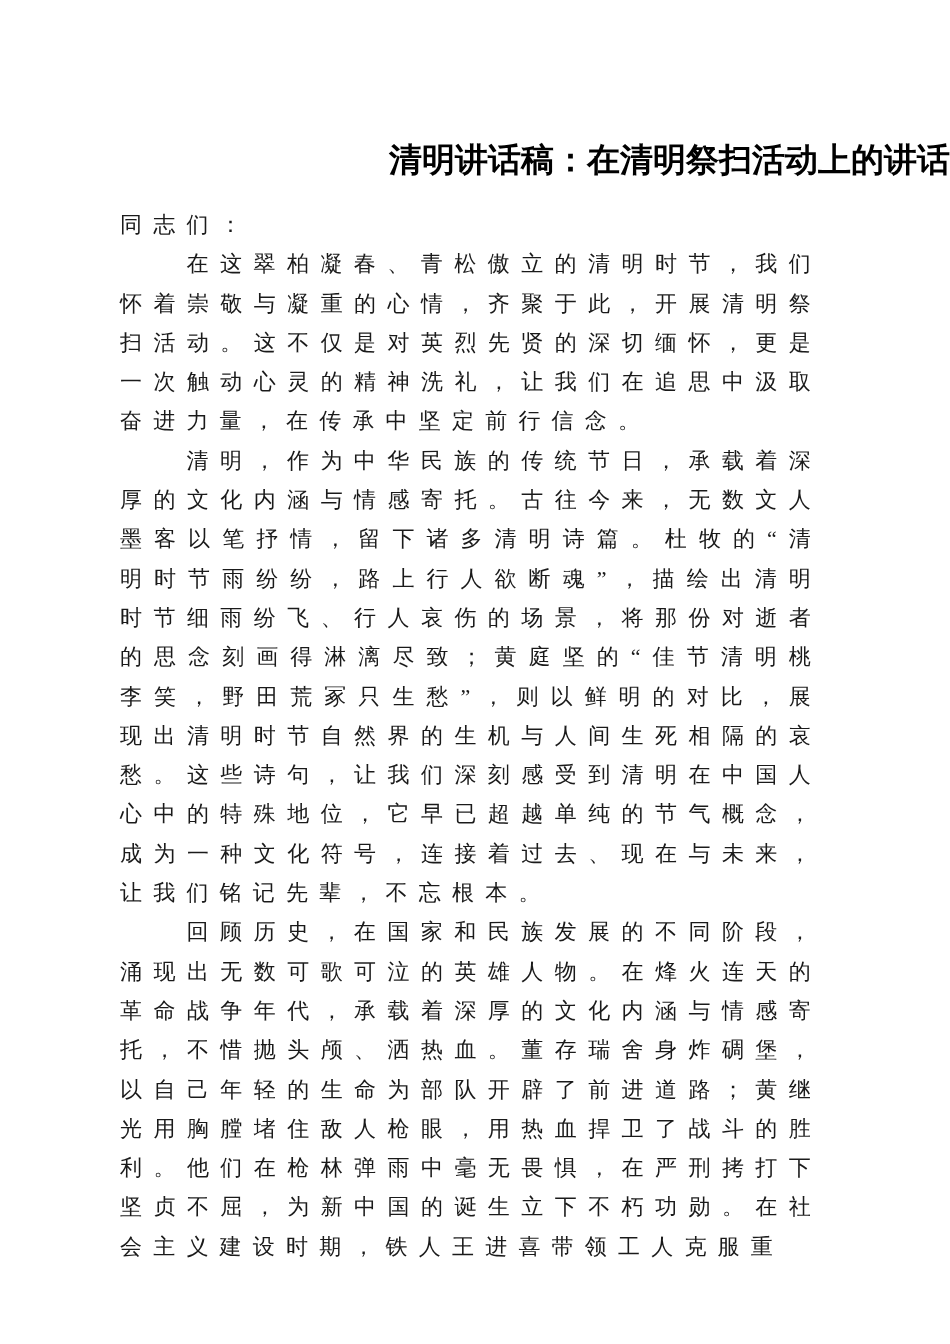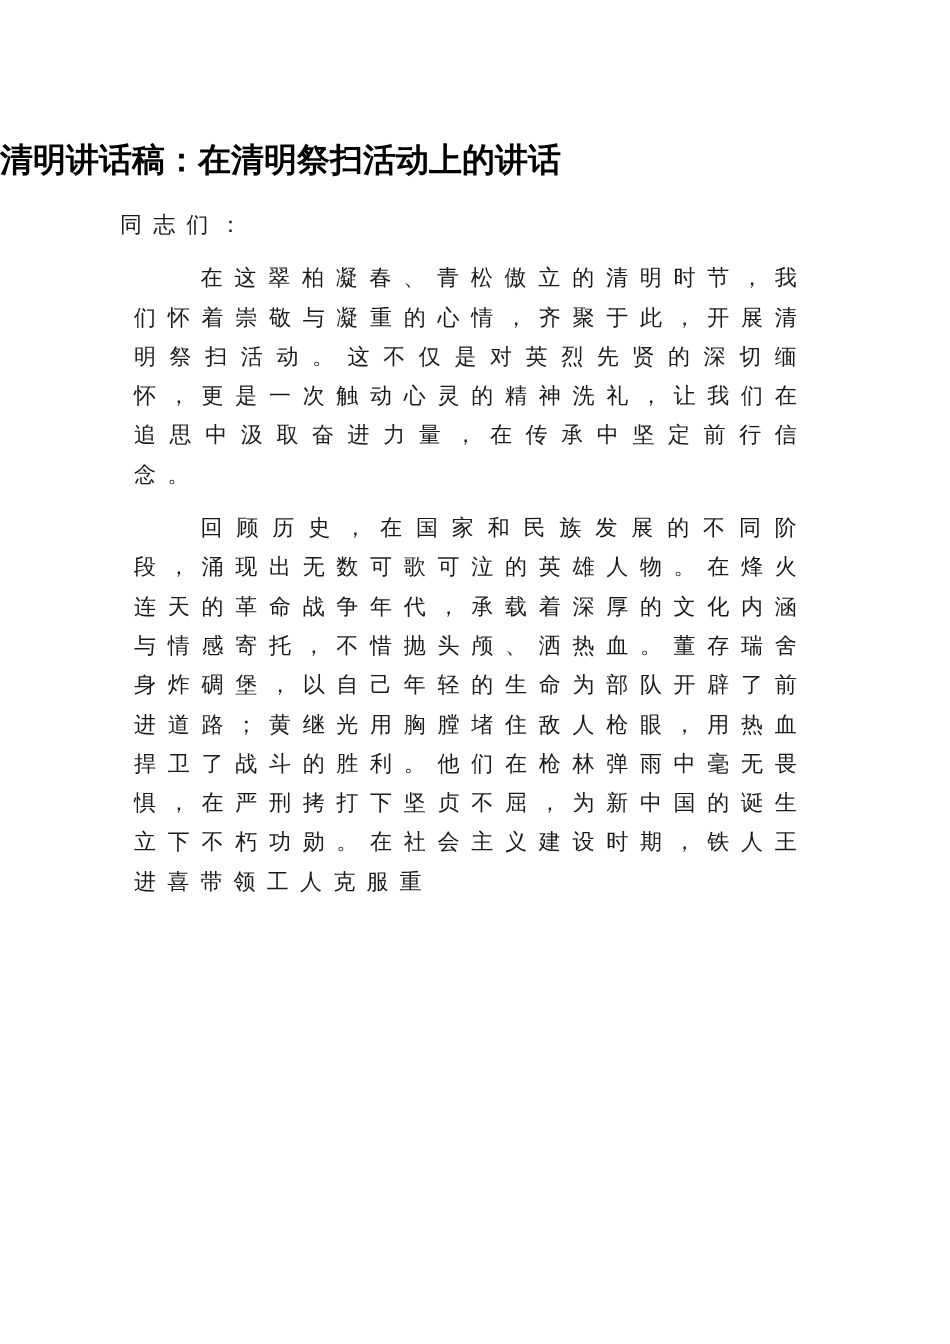--- a/index.html
+++ b/index.html
@@ -18,21 +18,21 @@
       position: absolute;
       left: 0; top: 0;
       width: 950px; height: 1344px;
       background: #ffffff;
     }
     .title {
       position: absolute;
       left: 0;
       top: 138px;
       width: 950px;
-      text-align: left;
+      text-align: right;
       font-family: "DejaVu Serif", "Liberation Serif", serif;
       font-weight: bold;
       font-size: 33px;
       line-height: 44px;
       letter-spacing: 0px;
       color: #000000;
       margin: 0;
     }
     .body {
       position: absolute;
@@ -45,28 +45,29 @@
       letter-spacing: 11.2px;
       color: #1a1a1a;
       text-align: justify;
       word-break: break-all;
     }
     .salutation {
       margin: 0;
       text-indent: 0;
     }
     .para {
-      margin: 14px;
+      margin: 0;
       text-indent: 66.6px;
     }
   </style>
 </head>
 <body>
 
 <div class="page">
   <h1 class="title">清明讲话稿：在清明祭扫活动上的讲话</h1>
 
   <div class="body">
     <p class="salutation">同志们：</p>
     <p class="para">在这翠柏凝春、青松傲立的清明时节，我们怀着崇敬与凝重的心情，齐聚于此，开展清明祭扫活动。这不仅是对英烈先贤的深切缅怀，更是一次触动心灵的精神洗礼，让我们在追思中汲取奋进力量，在传承中坚定前行信念。</p>
+    <p class="para">清明，作为中华民族的传统节日，承载着深厚的文化内涵与情感寄托。古往今来，无数文人墨客以笔抒情，留下诸多清明诗篇。杜牧的“清明时节雨纷纷，路上行人欲断魂”，描绘出清明时节细雨纷飞、行人哀伤的场景，将那份对逝者的思念刻画得淋漓尽致；黄庭坚的“佳节清明桃李笑，野田荒冢只生愁”，则以鲜明的对比，展现出清明时节自然界的生机与人间生死相隔的哀愁。这些诗句，让我们深刻感受到清明在中国人心中的特殊地位，它早已超越单纯的节气概念，成为一种文化符号，连接着过去、现在与未来，让我们铭记先辈，不忘根本。</p>
     <p class="para">回顾历史，在国家和民族发展的不同阶段，涌现出无数可歌可泣的英雄人物。在烽火连天的革命战争年代，承载着深厚的文化内涵与情感寄托，不惜抛头颅、洒热血。董存瑞舍身炸碉堡，以自己年轻的生命为部队开辟了前进道路；黄继光用胸膛堵住敌人枪眼，用热血捍卫了战斗的胜利。他们在枪林弹雨中毫无畏惧，在严刑拷打下坚贞不屈，为新中国的诞生立下不朽功勋。在社会主义建设时期，铁人王进喜带领工人克服重</p>
   </div>
 </div>
 
 </body></html>

